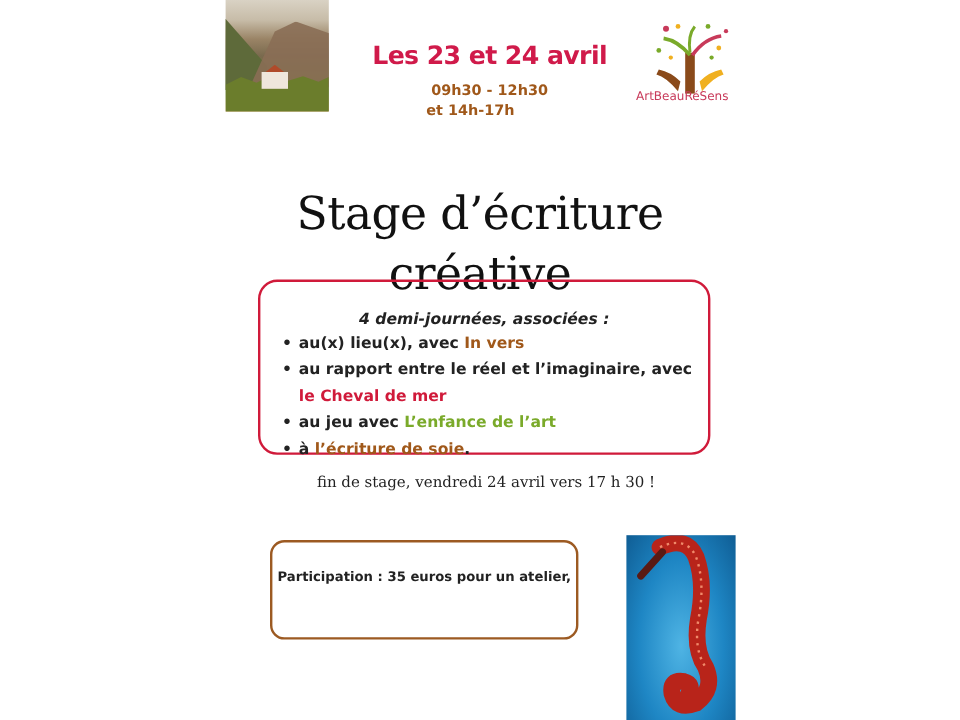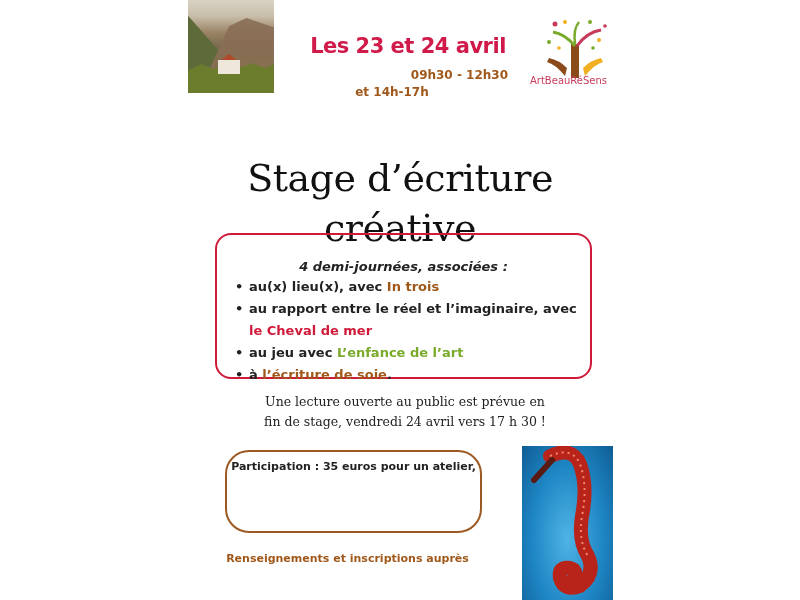--- a/index.html
+++ b/index.html
@@ -11,42 +11,42 @@
     clip-path: polygon(0 100%, 30% 15%, 55% 0, 100% 20%, 100% 100%); opacity:.9; }
   .photo-top .mtn2 { position:absolute; left:-5px; top:10px; width:40px; height:65px; background:#5e6a3a;
     clip-path: polygon(0 0, 100% 70%, 100% 100%, 0 100%); }
   .photo-top .trees { position:absolute; left:0; bottom:0; width:100%; height:32px; background:#6b7d2c;
     clip-path: polygon(0 30%, 15% 10%, 30% 25%, 45% 5%, 60% 20%, 75% 8%, 90% 22%, 100% 10%, 100% 100%, 0 100%); }
   .photo-top .church { position:absolute; left:30px; top:60px; width:22px; height:14px; background:#efe6dc; }
   .photo-top .roof { position:absolute; left:28px; top:54px; width:26px; height:8px; background:#b04a2a; clip-path: polygon(10% 100%, 50% 0, 90% 100%); }
 
   .date { left:308px; top:34px; width:200px; text-align:center; color:#d01a4a; font-size:21px; font-weight:bold; font-family:"DejaVu Sans", sans-serif; letter-spacing:-0.5px; }
   .time { color:#a0581a; font-size:12px; font-weight:bold; text-align:center; width:200px; }
-  .time1 { left:308px; top:68px;text-align:right; }
+  .time1 { left:308px; top:68px; }
   .time2 { left:292px; top:85px; }
 
   .logo { left:535px; top:14px; width:80px; height:75px; }
   .logo-label { left:530px; top:75px; width:90px; text-align:left; font-size:10px; color:#c83a5a; }
 
   .title { left:200px; width:400px; text-align:center; font-family:"DejaVu Serif", serif; color:#111; font-size:38px; letter-spacing:-0.5px;margin-top:40px; }
   .title1 { top:116px; }
   .title2 { top:166px; }
 
   .box1 { left:215px; top:233px; width:377px; height:146px; border:2px solid #d01a3a; border-radius:16px; box-sizing:border-box; }
   .box1 .head { text-align:center; margin-top:24px; font-size:13px; font-weight:bold; color:#222;font-style:italic; }
   .box1 ul { list-style:none; margin:2px 0 0 0; padding:0 0 0 18px; }
   .box1 li { font-size:13px; font-weight:bold; color:#222; line-height:22px; position:relative; padding-left:14px; }
   .box1 li .bullet { position:absolute; left:0; top:0; }
   .c-brown { color:#a0581a; }
   .c-red { color:#d01a3a; }
   .c-green { color:#7aaa2a; }
 
   .reading { left:215px; top:392px; width:380px; text-align:center; font-family:"DejaVu Serif", serif; font-size:12.5px; color:#222; line-height:20px; }
 
-  .box2 { left:225px; top:450px; width:257px; height:83px; border:2px solid #9c5a22; border-radius:24px; box-sizing:border-box; padding-top:7px; text-align:center; font-size:11px; font-weight:bold; color:#222; line-height:16px; }
+  .box2 { left:225px; top:450px; width:257px; height:83px; border:2px solid #9c5a22; border-radius:12px; box-sizing:border-box; padding-top:21px; text-align:center; font-size:11px; font-weight:bold; color:#222; line-height:16px; }
 
   .contact { left:215px; top:550px; width:265px; text-align:center; font-size:11px; font-weight:bold; color:#a0581a; line-height:17px; }
 
   .seahorse { left:522px; top:446px; width:91px; height:154px; overflow:hidden;
     background: radial-gradient(ellipse at 50% 60%, #4fb4e4 0%, #1e86c4 55%, #0f5d94 100%); }
 </style>
 </head>
 <body>
 
 <div class="abs photo-top">
@@ -80,48 +80,46 @@
 <div class="abs logo-label">ArtBeauRéSens</div>
 
 <div class="abs title title1">Stage d’écriture</div>
 <div class="abs title title2">créative</div>
 
 <div class="abs box1">
   <div class="head">4 demi-journées, associées :</div>
   <ul>
     <li>
       <span class="bullet">•</span>
-      <span>au(x) lieu(x), avec </span><span class="c-brown">In trois</span>
+      <span>au(x) lieu(x), avec </span><span class="c-brown">In vers</span>
     </li>
     <li>
       <span class="bullet">•</span>
       <span>au rapport entre le réel et l’imaginaire, avec</span><br><span class="c-red">le Cheval de mer</span>
     </li>
     <li>
       <span class="bullet">•</span>
       <span>au jeu avec </span><span class="c-green">L’enfance de l’art</span>
     </li>
     <li>
       <span class="bullet">•</span>
       <span> à </span><span class="c-brown">l’écriture de soie</span><span>.</span>
     </li>
   </ul>
 </div>
 
 <div class="abs reading">
-  <div>Une lecture ouverte au public est prévue en</div>
   <div>fin de stage, vendredi 24 avril vers 17 h 30 !</div>
 </div>
 
 <div class="abs box2">
   <div>Participation : 35 euros pour un atelier,</div>
 </div>
 
 <div class="abs contact">
-  <div>Renseignements et inscriptions auprès</div>
 </div>
 
 <div class="abs seahorse">
   <svg width="91" height="154" viewBox="0 0 91 154">
     <path d="M28 10 Q50 0 58 18 Q66 40 60 70 Q56 95 66 110 Q74 128 58 140 Q42 146 38 132 Q36 120 48 122 Q56 124 52 132" stroke="#b8241a" stroke-width="14" fill="none" stroke-linecap="round"></path>
     <path d="M30 14 L12 34" stroke="#5a1a14" stroke-width="6" stroke-linecap="round"></path>
     <path d="M28 10 Q50 0 58 18 Q66 40 60 70 Q56 95 66 110" stroke="#f08a6a" stroke-width="2" fill="none" stroke-dasharray="2 4"></path>
   </svg>
 </div>
 

